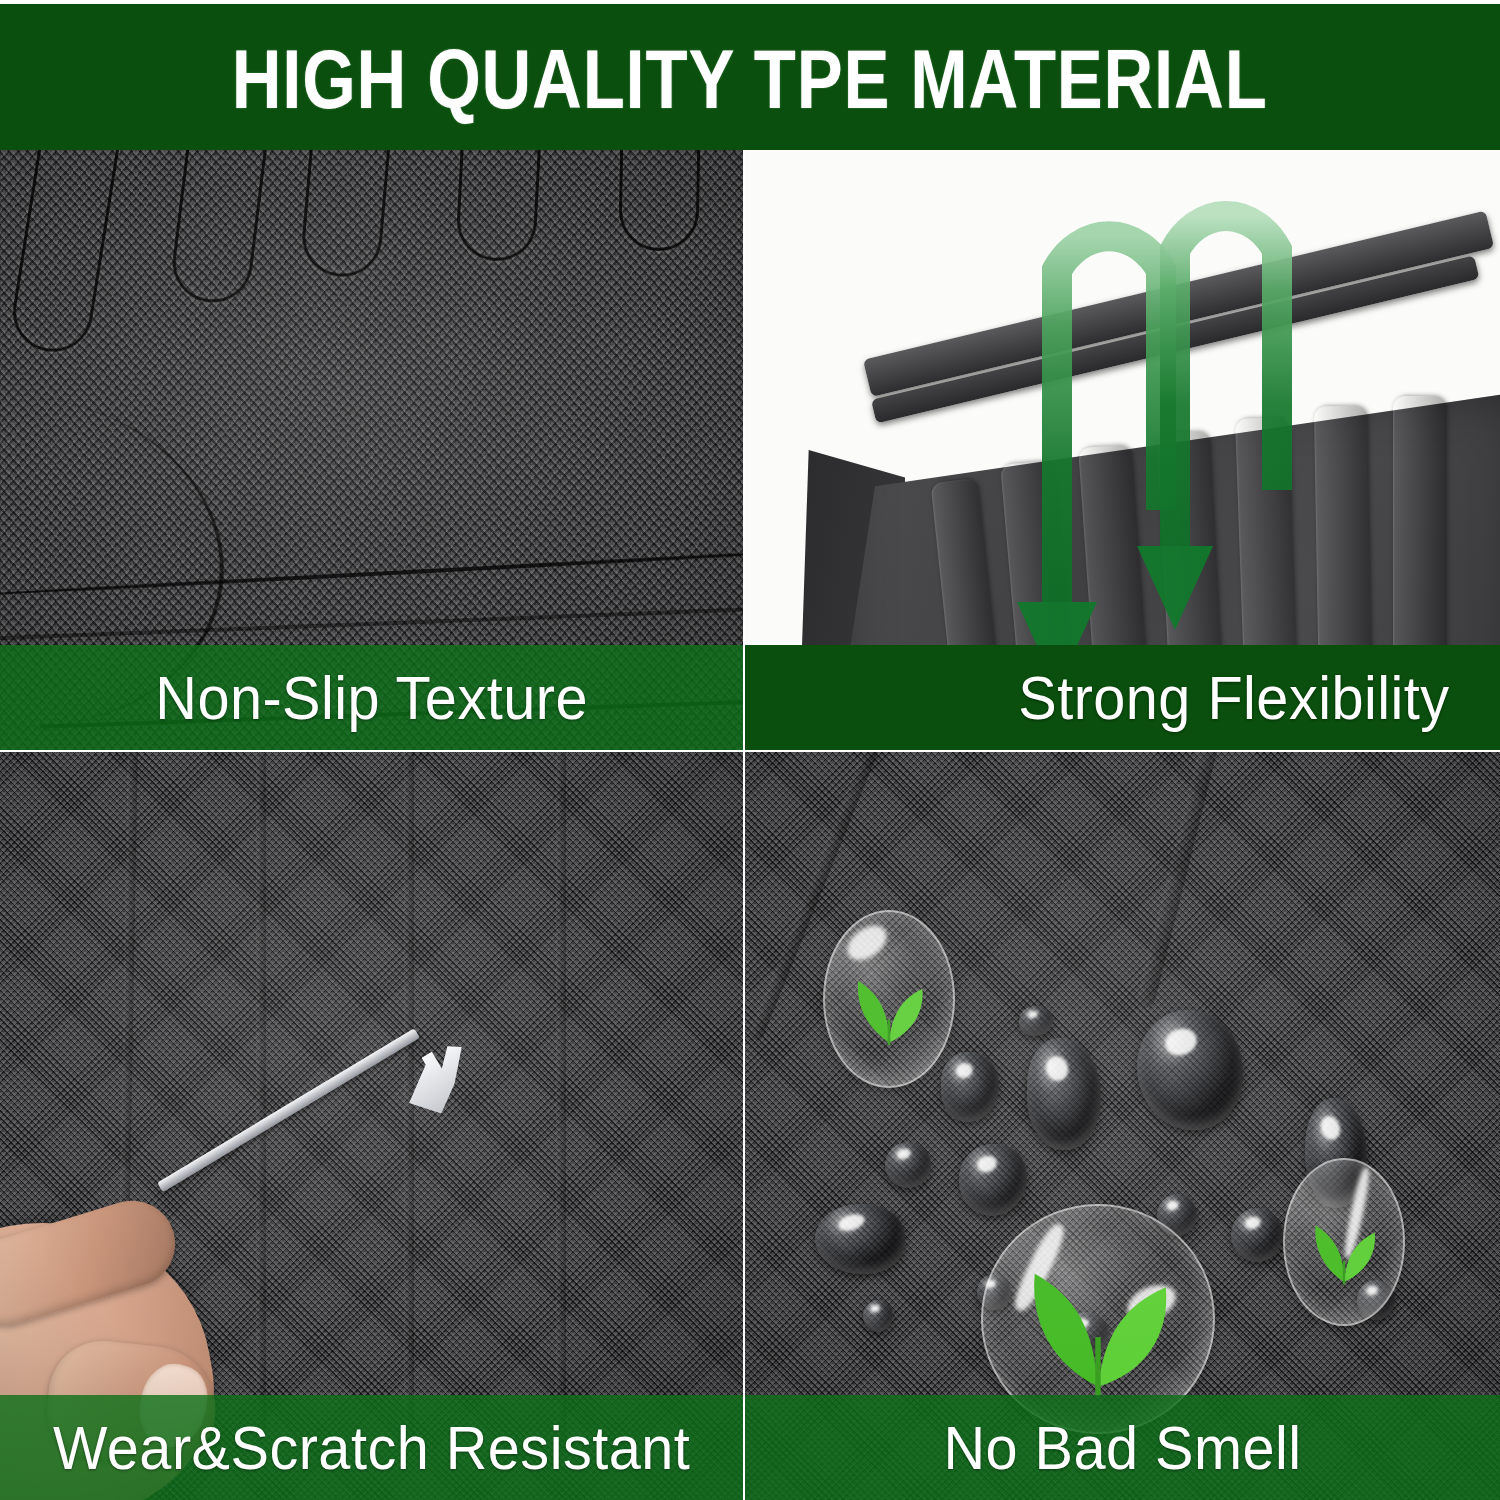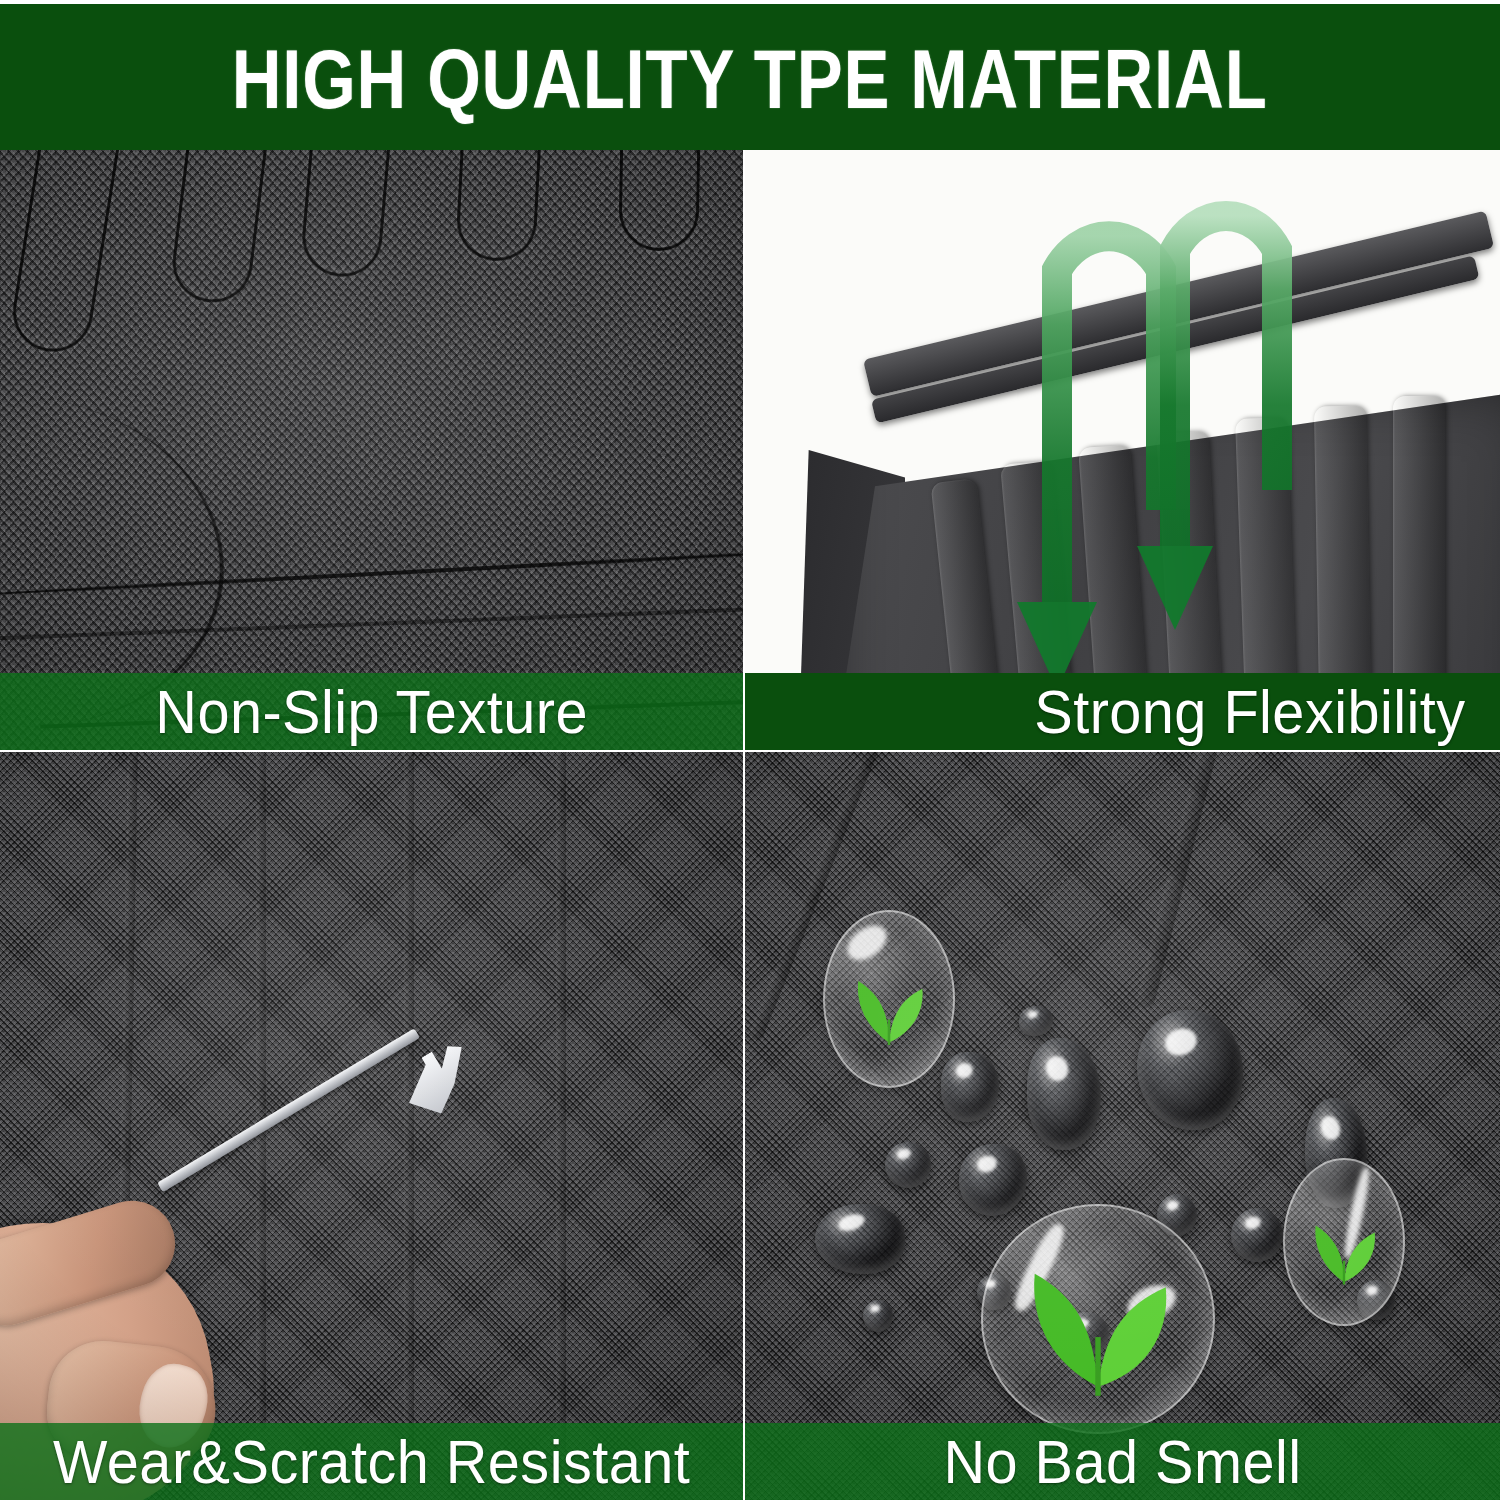--- a/index.html
+++ b/index.html
@@ -181,37 +181,37 @@
     background:rgba(255,255,255,.82);
     filter:blur(2px);
     border-radius:50%;
   }
   .leafwrap{position:absolute;left:0;top:0;width:100%;height:100%;}
 
   
   .caption{
     position:absolute;left:0;right:0;bottom:0;
     display:flex;align-items:center;
-    height:77px;
+    height:105px;
   }
   .cap-solid{background:#0a4f0d;}
   .cap-tint{background:rgba(12,112,25,.80);}
   .caption-text{
     color:#ffffff;
     font-family:"Liberation Sans Narrow","Liberation Sans","DejaVu Sans Condensed",sans-serif;
     font-size:62px;
     font-weight:normal;
     line-height:1;
     letter-spacing:.5px;
     white-space:nowrap;
     transform:scaleX(.93);
     text-shadow:0 1px 3px rgba(0,0,0,.45);
   }
   .cap-center{justify-content:center;}
-  .cap-right{justify-content:flex-end;padding-right:18px;margin-top:34px;}
+  .cap-right{justify-content:flex-end;padding-right:34px;margin-top:34px;}
 </style>
 </head>
 <body>
 
 <div class="sheet">
 
   <div class="header">
     <div class="header-title">HIGH QUALITY TPE MATERIAL</div>
   </div>
 

